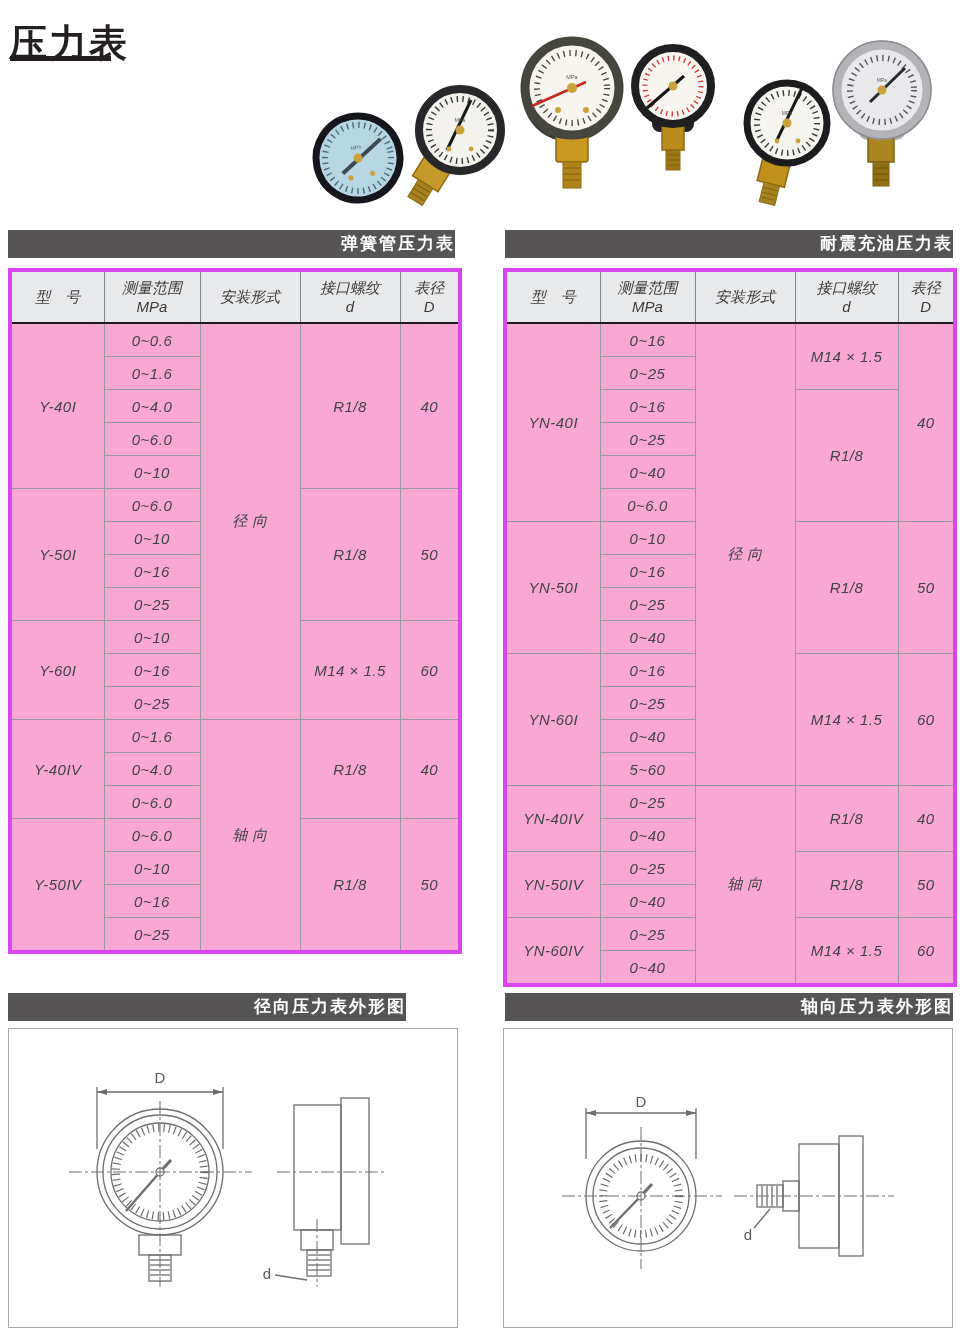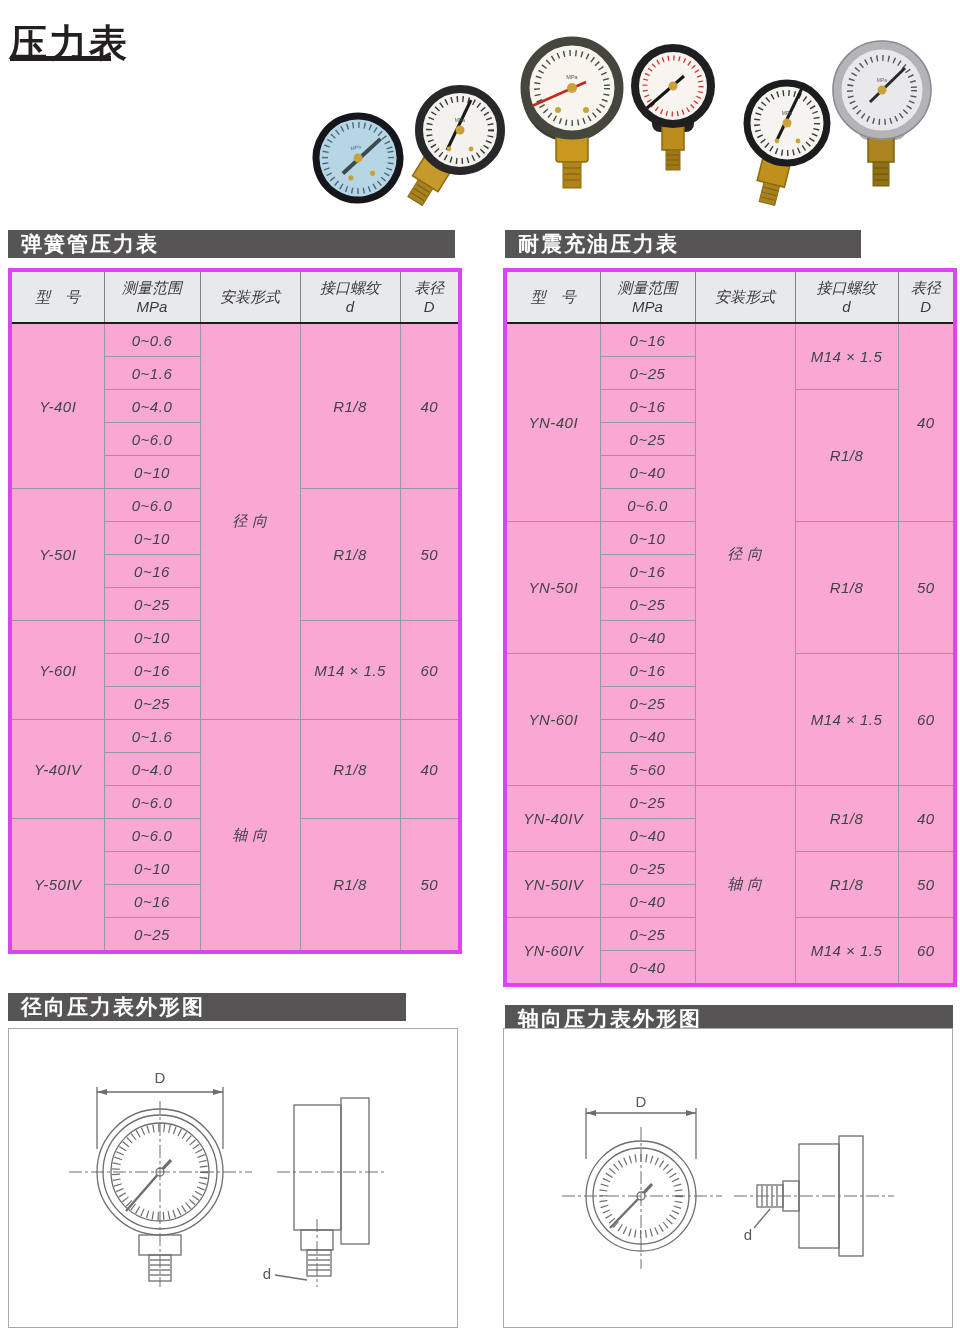--- a/index.html
+++ b/index.html
@@ -7,23 +7,24 @@
     width:960px;height:1343px;position:relative;background:#ffffff;
     font-family:"Liberation Sans","DejaVu Sans",sans-serif;color:#2e2e30;
     overflow:hidden;
   }
   .abs{position:absolute;}
   .page-title{
     font-size:38px;font-weight:bold;color:#231f20;letter-spacing:2px;
   }
   .title-underline{background:#231f20;height:5px;}
   .section-bar{
-    background:#575456;color:#ffffff;font-size:21px;font-weight:bold;
+    background:#575456;color:#ffffff;font-size:17px;font-weight:bold;
     height:28px;line-height:28px;padding-left:13px;box-sizing:border-box;
     letter-spacing:2px;
+    text-align:right;
   }
   table.ptable{
     border-collapse:collapse;table-layout:fixed;background:#f9a8d4;
     border:4px solid #d946ef;
     font-style:italic;
   }
   table.ptable th{
     background:#e8e9ea;border:1px solid #808285;border-bottom:2px solid #1d1d1f;
     font-weight:normal;font-size:15px;color:#3a3a3c;height:50px;
     line-height:1.3;text-align:center;padding:0;
@@ -128,21 +129,21 @@
     <circle cx="582" cy="62" r="45" fill="#e9e9ec" stroke="#b4b4b8" stroke-width="9"></circle>
     <circle cx="582" cy="62" r="49" fill="none" stroke="#8c8c90" stroke-width="1.5"></circle>
     <circle cx="582" cy="62" r="32" fill="none" stroke="#55555a" stroke-width="6" stroke-dasharray="1.4 4.4"></circle>
     <line x1="570" y1="74" x2="605" y2="40" stroke="#2a2a2e" stroke-width="3"></line>
     <circle cx="582" cy="62" r="4.5" fill="#c9a23c"></circle>
     <text x="582" y="54" font-size="5" fill="#666" text-anchor="middle">MPa</text>
   </g>
 </svg>
 
 <div class="abs section-bar" style="left:8px;top:230px;width:447px;">弹簧管压力表</div>
-<div class="abs section-bar" style="left:505px;top:230px;width:356px;">耐震充油压力表</div>
+<div class="abs section-bar" style="left:505px;top:230px;width:448px;">耐震充油压力表</div>
 
 <div class="abs" style="left:8px;top:268px;">
 <table class="ptable" style="width:450px;">
   <colgroup>
         <col style="width:94px">
         <col style="width:96px">
         <col style="width:100px">
         <col style="width:100px">
         <col style="width:60px">
       </colgroup>
@@ -350,21 +351,21 @@
     <td rowspan="2">60</td>
   </tr>
   <tr>
           <td>0~40</td>
         </tr>
   </tbody>
 </table>
 </div>
 
 <div class="abs section-bar" style="left:8px;top:993px;width:398px;">径向压力表外形图</div>
-<div class="abs section-bar" style="left:505px;top:993px;width:448px;margin-top:12px;">轴向压力表外形图</div>
+<div class="abs section-bar" style="left:505px;top:993px;width:448px;">轴向压力表外形图</div>
 
 <div class="abs draw-box" style="left:8px;top:1028px;width:450px;height:300px;">
 <svg width="448" height="298" viewBox="0 0 448 298">
   <g stroke="#6d6e70" stroke-width="1.3" fill="none">
 
     <line x1="88" y1="58" x2="88" y2="120"></line>
     <line x1="214" y1="58" x2="214" y2="120"></line>
     <line x1="88" y1="63" x2="214" y2="63"></line>
     <polygon points="88,63 98,60 98,66" fill="#6d6e70" stroke="none"></polygon>
     <polygon points="214,63 204,60 204,66" fill="#6d6e70" stroke="none"></polygon>

